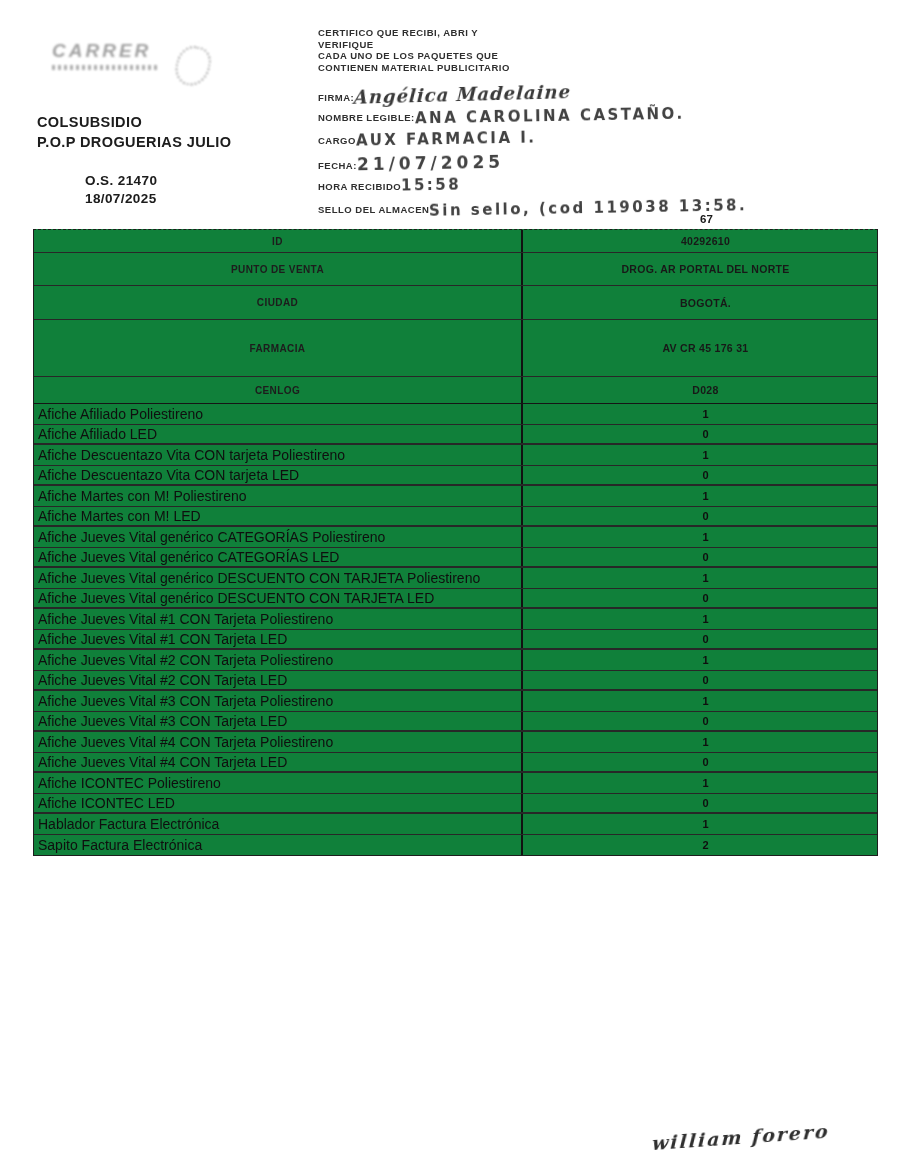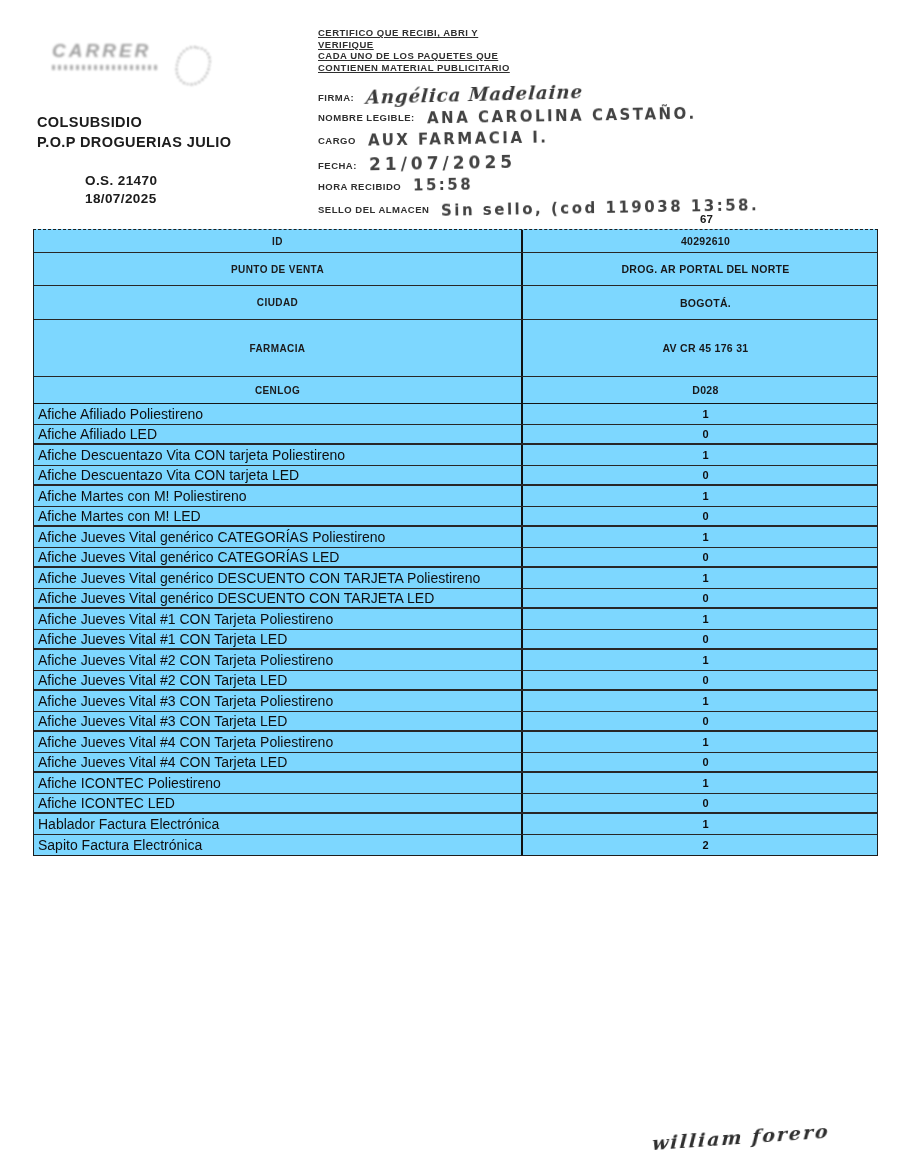--- a/index.html
+++ b/index.html
@@ -24,42 +24,42 @@
     border:2px dotted #8d8d8d; border-radius:50% 40% 55% 45%; transform:rotate(12deg);
   }
   .client-block { position:absolute; left:37px; top:112px; font-weight:bold;
     font-size:14.5px; line-height:20px; letter-spacing:.4px; color:#222; }
   .order-block  { position:absolute; left:37px; top:172px; font-weight:bold;
     font-size:13.5px; line-height:18px; letter-spacing:.4px; color:#222;margin-left:48px; }
 
   
   .cert-block { position:absolute; left:318px; top:27px; width:500px; }
   .cert-lines { font-size:9.5px; font-weight:bold; line-height:11.5px;
-    letter-spacing:.5px; color:#333;text-decoration:underline; }
+    letter-spacing:.5px; color:#333; }
   .cert-fields { margin-top:11px; }
-  .cert-field { display:flex; align-items:baseline; height:23px; gap:12px; white-space:nowrap; }
+  .cert-field { display:flex; align-items:baseline; height:23px; white-space:nowrap; }
   .cert-label { font-size:9.5px; font-weight:bold; letter-spacing:.5px; color:#333; flex:0 0 auto; }
   .hand-cursive {
     font-family:"DejaVu Serif", serif; font-style:italic; font-weight:bold;
     font-size:18px; letter-spacing:1px; color:#3a3a3a;
     transform:rotate(-1.5deg) skewX(-6deg); display:inline-block; filter:blur(0.4px);
   }
   .hand-caps {
     font-family:"DejaVu Sans", sans-serif; font-weight:bold;
     font-size:15px; letter-spacing:2.5px; color:#424242;
     transform:rotate(-1deg); display:inline-block; filter:blur(0.45px);
   }
   .cert-field:nth-of-type(4) .hand-caps { font-size:17px; letter-spacing:4px; }
   .cert-page-number { position:absolute; left:382px; top:186px;
     font-size:11.5px; font-weight:bold; color:#222; }
 
   
   .main-table {
     position:absolute; left:33px; top:229px; width:845px;
-    border:1.4px solid #222; border-top-style:dashed; background:#7dd3fc;
+    border:1.4px solid #222; border-top-style:dashed; background:#15803d;
   }
   .trow { display:flex; align-items:center; border-bottom:1px solid #2b2b2b; }
   .tcell-label { flex:0 0 487px; }
   .tcell-value { flex:1 1 auto; border-left:2px solid #161616; align-self:stretch;
     display:flex; align-items:center; justify-content:center;padding-left:11px; }
   .info-row .tcell-label { text-align:center; font-size:10px; font-weight:bold;
     letter-spacing:.4px; color:#222; }
   .info-row .tcell-value { font-size:10.5px; font-weight:bold; letter-spacing:.3px; color:#1d1d1d; }
   .info-section .info-row:nth-of-type(1){ height:23px; }
   .info-section .info-row:nth-of-type(2){ height:33px; }

